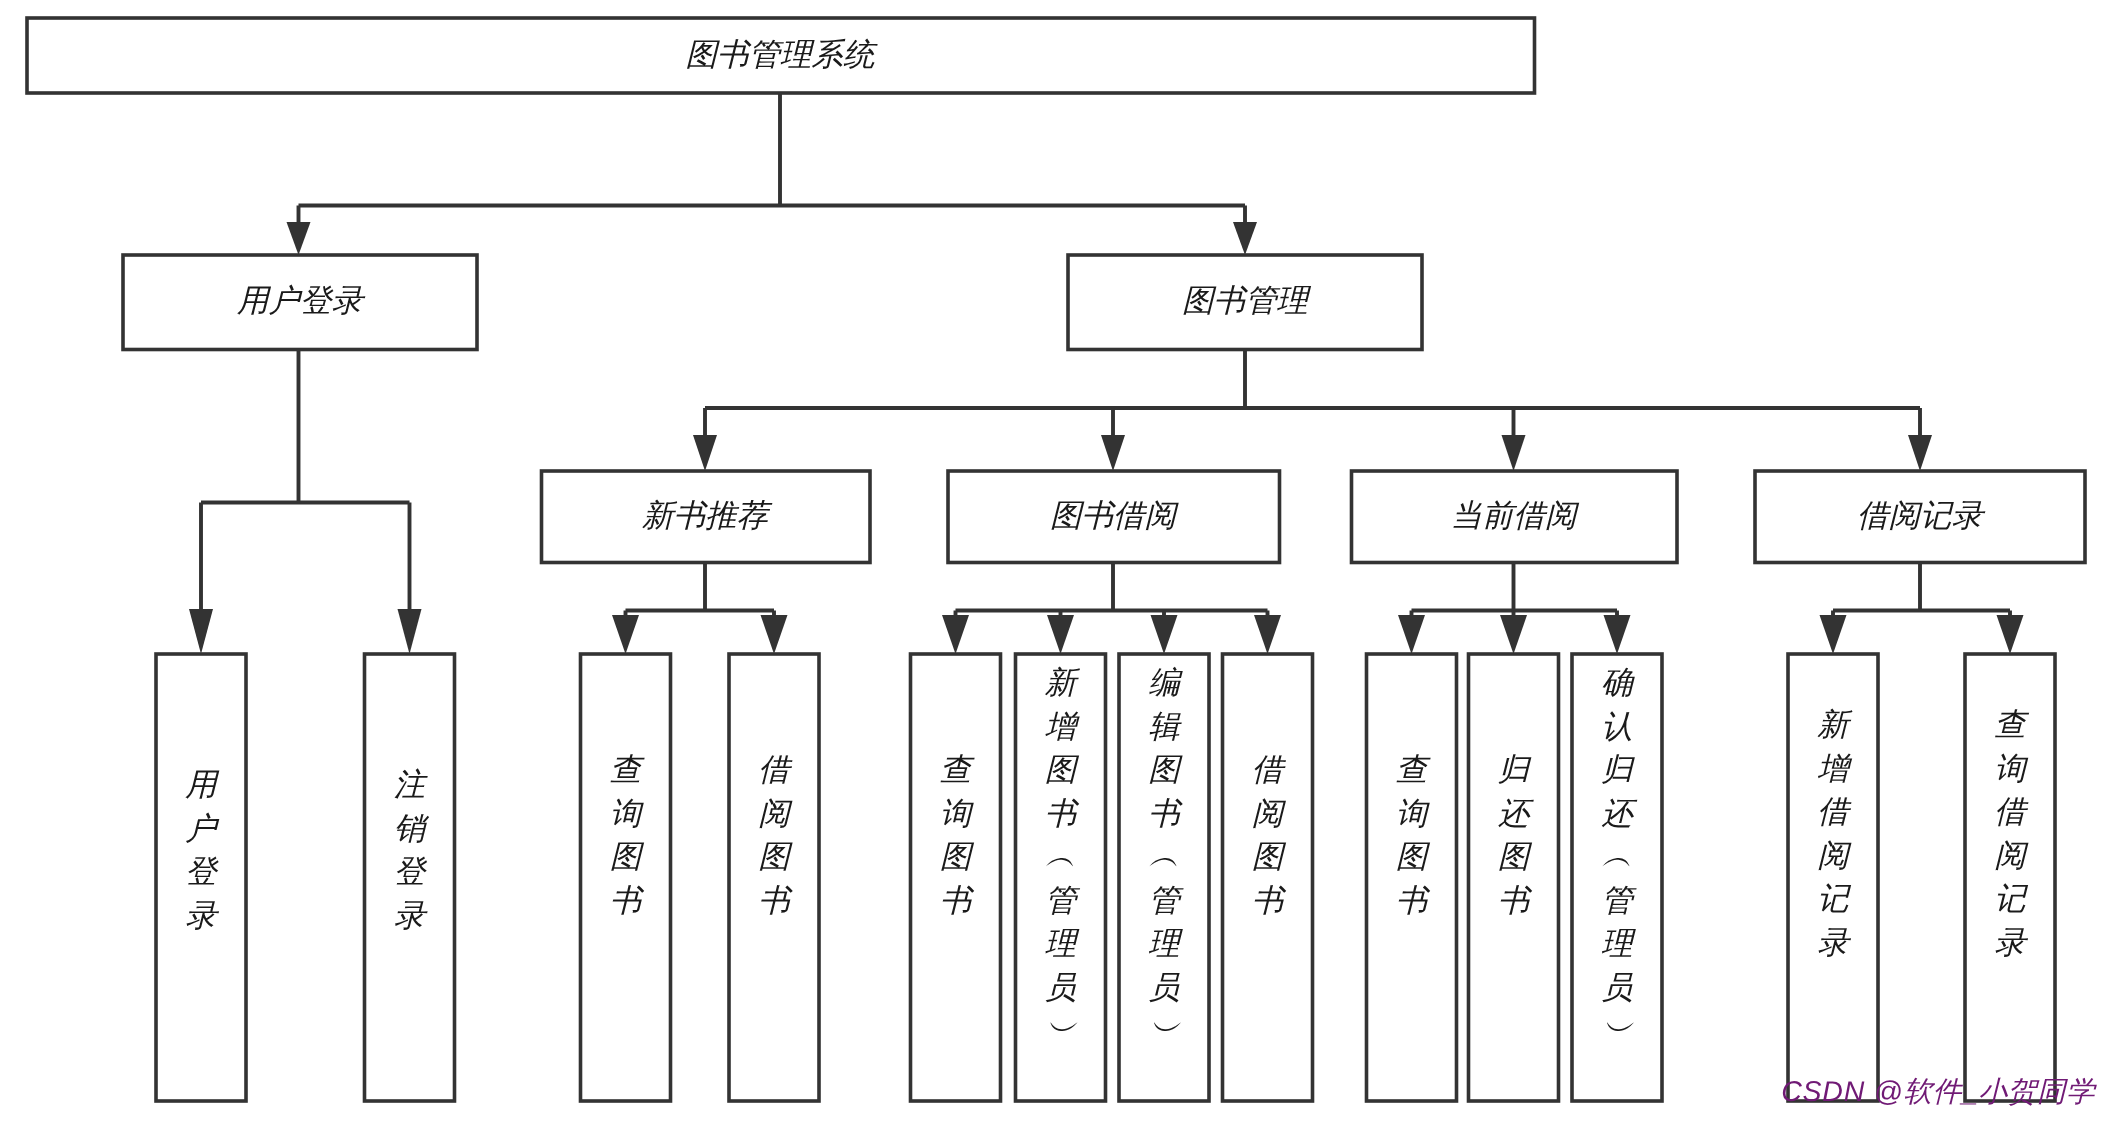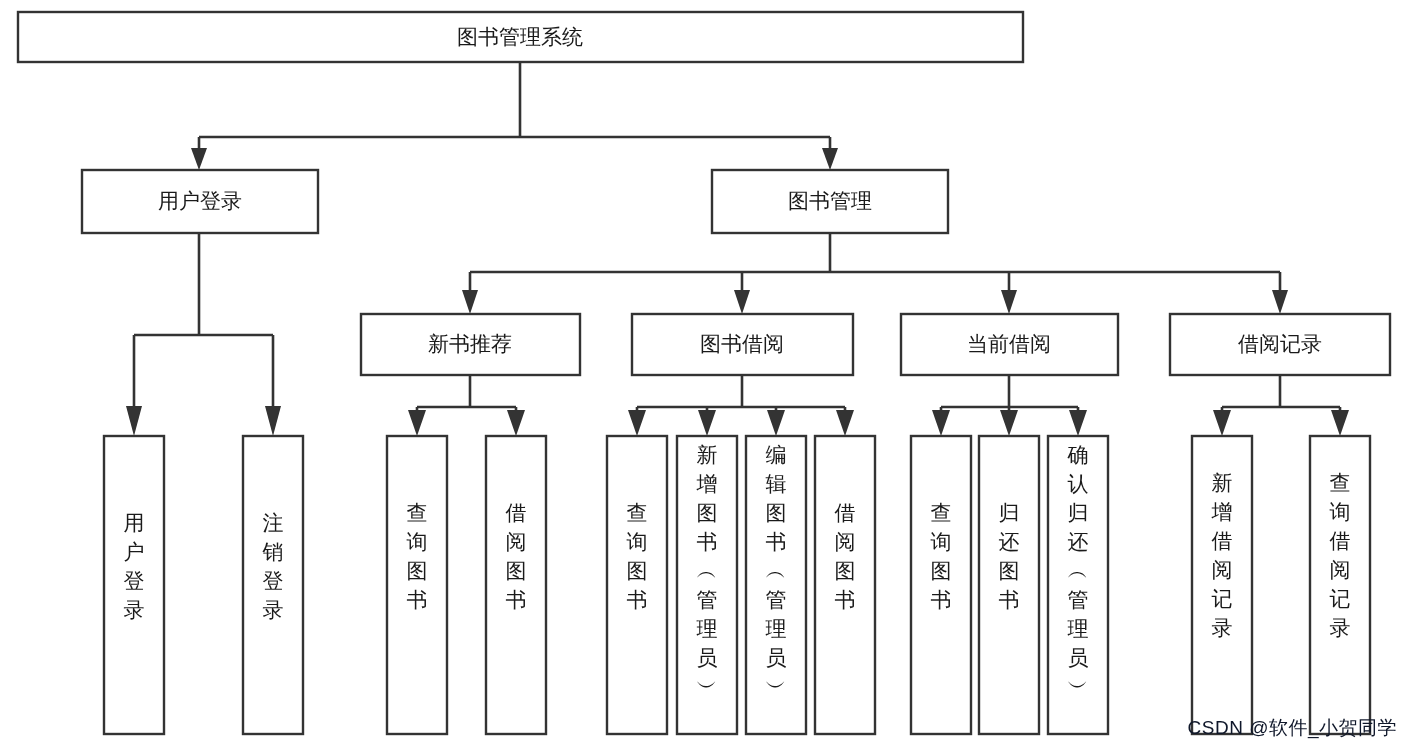--- a/index.html
+++ b/index.html
@@ -9,20 +9,21 @@
   }
   body {
     font-family: "Liberation Sans", "DejaVu Sans", sans-serif;
   }
   #diagram-root {
     position: relative;
     width: 1405px;
     height: 747px;
     background: #ffffff;
     overflow: hidden;
+    font-style: italic;
   }
   svg#diagram-svg {
     position: absolute;
     left: 0;
     top: 0;
     width: 1405px;
     height: 747px;
     display: block;
   }
   .node-box {
@@ -52,21 +53,21 @@
     font-family: "Liberation Sans", "DejaVu Sans", sans-serif;
     font-size: 21px;
     text-anchor: middle;
   }
   .watermark {
     position: absolute;
     right: 8px;
     bottom: 6px;
     font-family: "Liberation Sans", "DejaVu Sans", sans-serif;
     font-size: 19px;
-    color: #0f172a;
+    color: #701a75;
     white-space: nowrap;
     letter-spacing: 0.5px;
   }
 </style>
 </head>
 <body>
 
 <div id="diagram-root">
 
   <svg id="diagram-svg" viewBox="0 0 1405 747">

